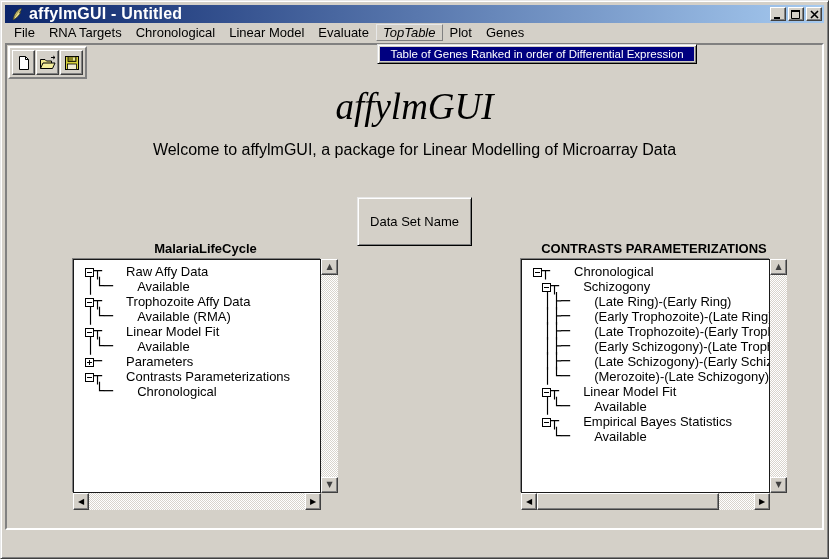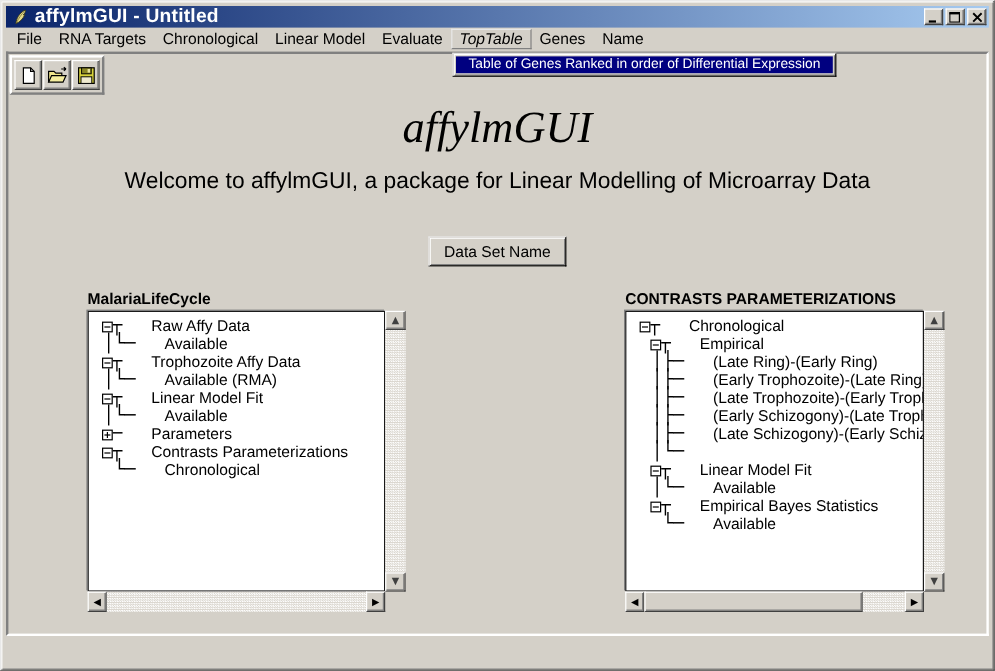--- a/index.html
+++ b/index.html
@@ -75,32 +75,32 @@
     display:flex;align-items:center;justify-content:center;
   }
   
   .app-title{
     position:absolute;top:40px;left:0;right:0;text-align:center;
     font-family:"Liberation Serif",serif;font-style:italic;font-weight:normal;
     font-size:37px;color:#000;
   }
   .welcome-text{
     position:absolute;top:96px;left:0;right:0;text-align:center;
-    font-size:19px;color:#000;
+    font-size:16px;color:#000;
   }
   .dsn-wrap{position:absolute;top:152px;left:0;right:0;text-align:center;}
   .dsn-button{
     display:inline-block;background:var(--window-bg);font-size:13px;color:#000;
-    padding:4px 12px;
+    padding:16px 12px;
     border:1px solid;border-color:#e8e8e8 #000 #000 #e8e8e8;
     box-shadow:inset 1px 1px 0 #fff,inset -1px -1px 0 #808080;
     font-family:"Liberation Sans",sans-serif;
   }
   .panel-header{
-    position:absolute;top:196px;text-align:left;font-weight:bold;font-size:13px;white-space:nowrap;
+    position:absolute;top:196px;text-align:center;font-weight:bold;font-size:13px;white-space:nowrap;
   }
   .panel-header.left{left:66px;width:265px;}
   .panel-header.right{left:514px;width:266px;}
   
   .tree-box{
     position:absolute;top:214px;height:234px;background:var(--tree-bg);
     border:1px solid #1a1a1a;box-shadow:-1px -1px 0 #808080;
     overflow:hidden;padding:4px 0 0 12px;
   }
   .tree-box.left{left:66px;width:248px;}
@@ -183,23 +183,23 @@
       <span class="menu-item">RNA Targets</span>
 
       <span class="menu-item">Chronological</span>
 
       <span class="menu-item">Linear Model</span>
 
       <span class="menu-item">Evaluate</span>
 
       <span class="menu-item active">TopTable</span>
 
+      <span class="menu-item">Plot</span>
+
       <span class="menu-item">Genes</span>
-
-      <span class="menu-item">Name</span>
     </div>
 
   <div class="content-frame">
 
     <div class="toolbar-frame">
       <span class="tb-btn">
         <svg width="16" height="16" viewBox="0 0 16 16">
           <path d="M3.5 1.5 H9.5 L12.5 4.5 V14.5 H3.5 Z" fill="#fff" stroke="#000"></path>
           <path d="M9.5 1.5 V4.5 H12.5" fill="none" stroke="#000"></path>
         </svg>
@@ -298,21 +298,21 @@
 
     <div class="tree-box right">
 
         <div class="tree-row">
           <span class="tree-prefix"><span class="nbox minus"></span>┬  </span>
           <span class="tree-label">Chronological</span>
         </div>
 
         <div class="tree-row">
           <span class="tree-prefix"> <span class="nbox minus"></span>┬  </span>
-          <span class="tree-label">Empirical</span>
+          <span class="tree-label">Schizogony</span>
         </div>
 
         <div class="tree-row">
           <span class="tree-prefix"> │├─  </span>
           <span class="tree-label">(Late Ring)-(Early Ring)</span>
         </div>
 
         <div class="tree-row">
           <span class="tree-prefix"> │├─  </span>
           <span class="tree-label">(Early Trophozoite)-(Late Ring)</span>
@@ -328,20 +328,21 @@
           <span class="tree-label">(Early Schizogony)-(Late Trophozoite)</span>
         </div>
 
         <div class="tree-row">
           <span class="tree-prefix"> │├─  </span>
           <span class="tree-label">(Late Schizogony)-(Early Schizogony)</span>
         </div>
 
         <div class="tree-row">
           <span class="tree-prefix"> │└─  </span>
+          <span class="tree-label">(Merozoite)-(Late Schizogony)</span>
         </div>
 
         <div class="tree-row">
           <span class="tree-prefix"> <span class="nbox minus"></span>┬  </span>
           <span class="tree-label">Linear Model Fit</span>
         </div>
 
         <div class="tree-row">
           <span class="tree-prefix"> │└─  </span>
           <span class="tree-label">Available</span>

